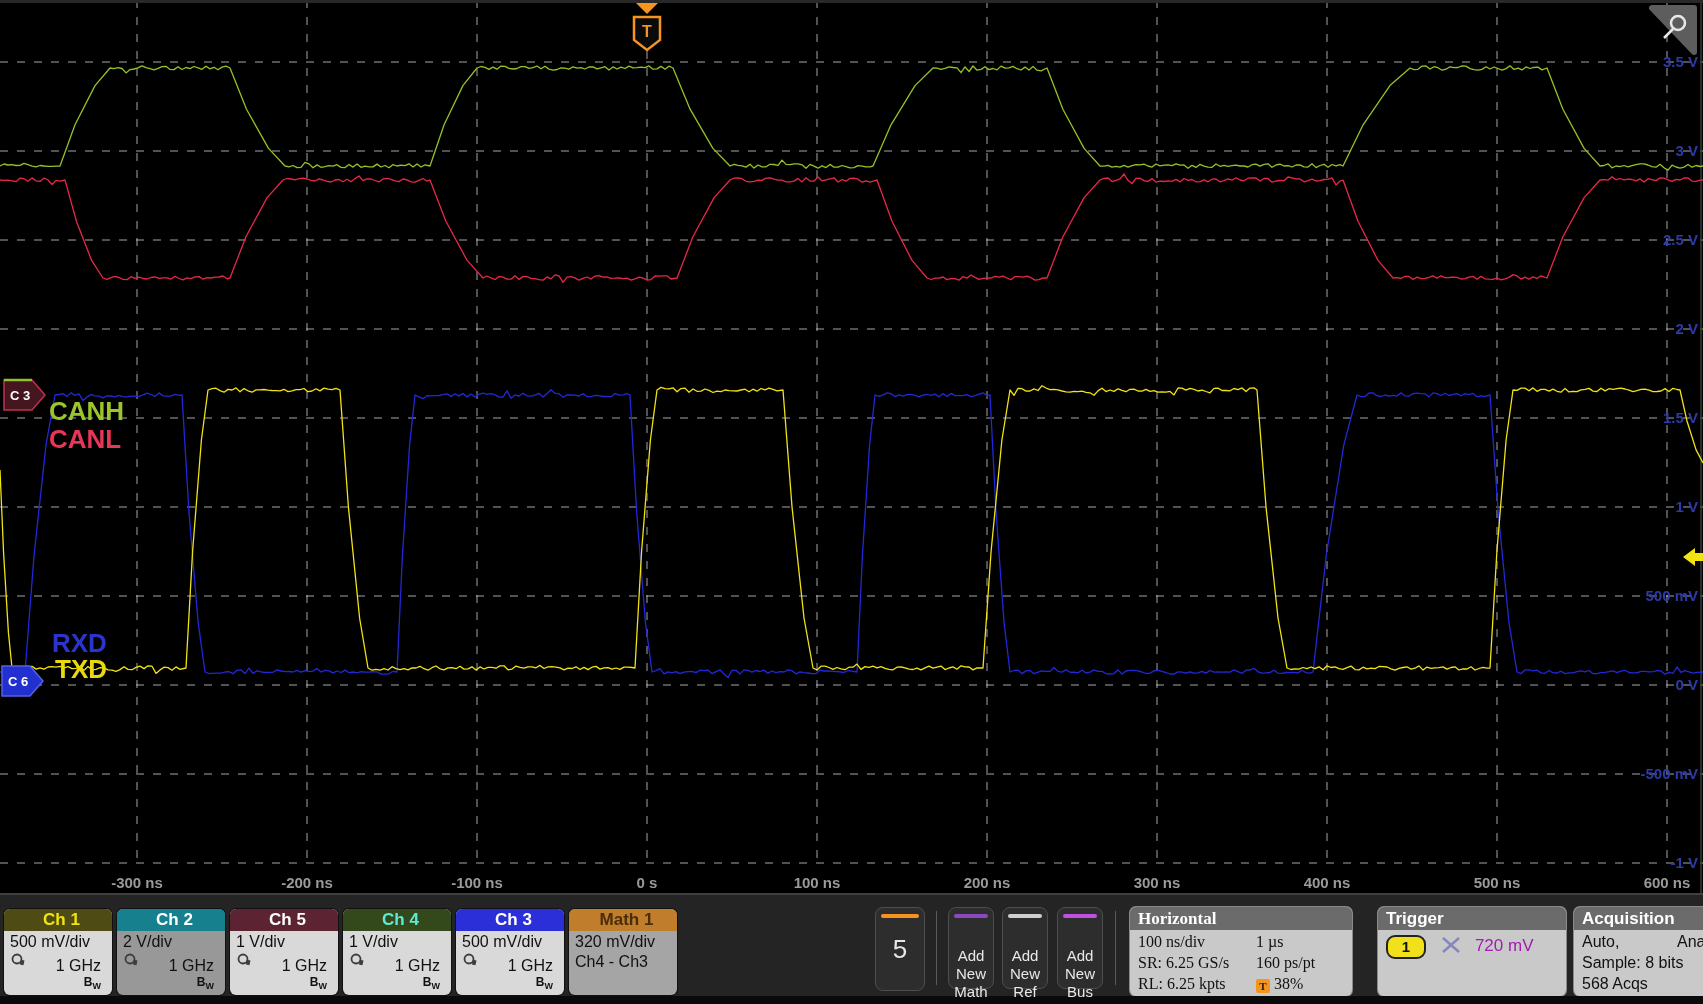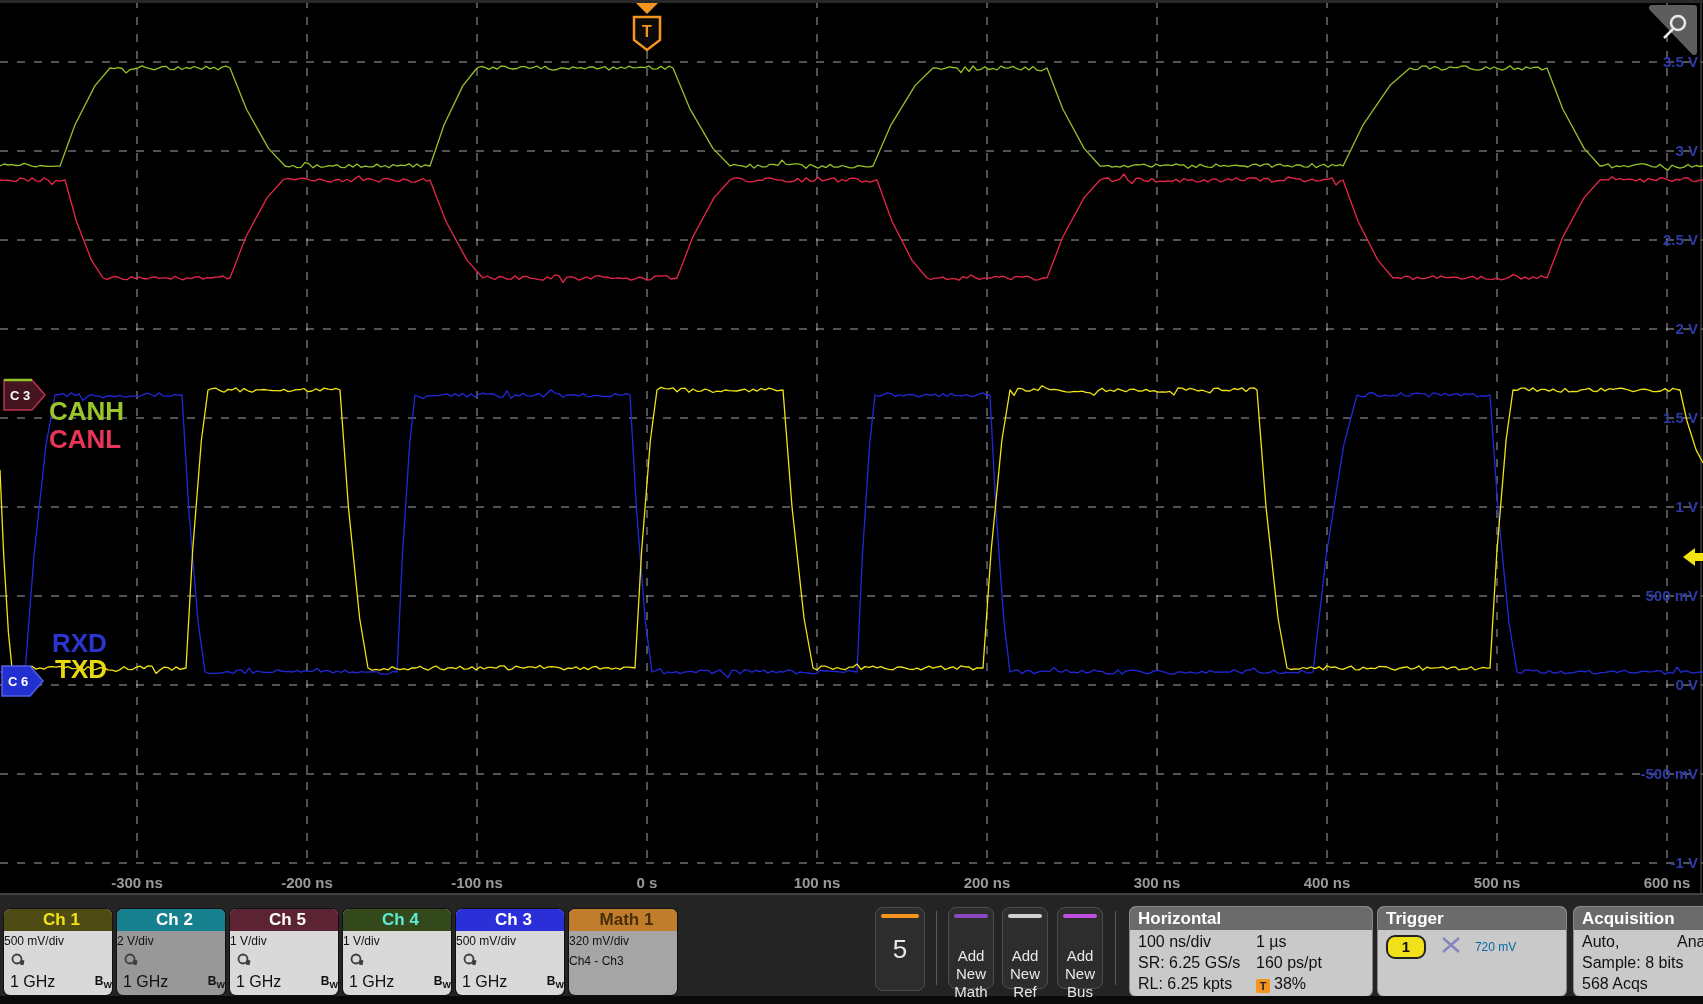--- a/index.html
+++ b/index.html
@@ -14,24 +14,24 @@
   .cmark{font:bold 13px "Liberation Sans",sans-serif;fill:#fff;}
   .ttext{font:bold 16px "Liberation Sans",sans-serif;fill:#f5941e;}
 
   
   .bar{position:absolute;left:0;top:893px;width:1703px;height:111px;background:#242424;
        border-top:2px solid #404040;box-sizing:border-box;}
   .barbottom{position:absolute;left:0;bottom:0;width:100%;height:8px;background:#0a0a0a;}
   .chbadge{position:absolute;top:14px;width:108px;height:86px;border-radius:6px;overflow:hidden;
            box-shadow:0 0 0 1px #111;}
   .chhead{height:22px;line-height:22px;padding-left:7px;font-size:17px;font-weight:bold;text-align:center;}
-  .chrow{padding:1px 6px 0 0;font-size:12px;color:#111;line-height:19px;white-space:nowrap;}
+  .chrow{padding:1px 6px 0 6px;font-size:16px;color:#111;line-height:19px;white-space:nowrap;}
   .chprobe{padding:1px 6px 0 6px;height:16px;}
-  .chbot{position:absolute;left:6px;right:0;bottom:4px;display:flex;justify-content:space-between;
-         align-items:center;font-size:16px;color:#111;}
+  .chbot{position:absolute;left:6px;right:11px;bottom:4px;display:flex;justify-content:space-between;
+         align-items:flex-end;font-size:16px;color:#111;flex-direction:column;}
   .bw{font-size:12px;font-weight:bold;}
   .bw sub{font-size:9px;}
   .btn5{position:absolute;top:12px;width:48px;height:82px;background:#2d2d2d;border:1px solid #4e4e4e;
         border-radius:8px;color:#e8e8e8;display:flex;align-items:center;justify-content:center;
         font-size:26px;}
   .addbtn{position:absolute;top:12px;width:46px;height:82px;background:#2d2d2d;border:1px solid #4e4e4e;
         border-radius:8px;color:#e8e8e8;font-size:15px;text-align:center;line-height:18px;
         padding-top:39px;box-sizing:border-box;}
   .accent{position:absolute;top:6px;left:50%;transform:translateX(-50%);width:34px;height:4px;border-radius:2px;}
   .sep{position:absolute;top:16px;width:1px;height:74px;background:#5a5a5a;}
@@ -43,21 +43,21 @@
   .hrow{display:grid;grid-template-columns:118px auto;line-height:21px;white-space:nowrap;}
   .arow{display:grid;grid-template-columns:95px auto;line-height:21px;white-space:nowrap;}
   .prow{line-height:21px;white-space:nowrap;}
   .tbadge{display:inline-block;width:36px;height:20px;background:#f0e11a;border:2px solid #222;
           border-radius:9px;color:#111;text-align:center;line-height:19px;font-size:15px;
           font-weight:bold;vertical-align:middle;}
   .tpct{display:inline-block;width:14px;height:14px;background:#f5941e;border-radius:2px;color:#222;
         font-size:11px;font-weight:bold;text-align:center;line-height:14px;vertical-align:-1px;margin-right:4px;}
   .xicon{vertical-align:-4px;margin:0 8px 0 10px;}
   .trigrow{padding-top:5px;}
-  .lvl{font-size:12px;color:#0369a1;}
+  .lvl{font-size:17px;color:#a21caf;}
 </style>
 </head>
 <body>
 
 <div class="screen">
   <svg id="plot-svg" width="1703" height="893">
       <line x1="0" y1="62" x2="1703" y2="62" class="grid"></line>
       <line x1="0" y1="151" x2="1703" y2="151" class="grid"></line>
       <line x1="0" y1="240" x2="1703" y2="240" class="grid"></line>
       <line x1="0" y1="329" x2="1703" y2="329" class="grid"></line>
@@ -116,21 +116,21 @@
       <text x="647" y="37" class="ttext" text-anchor="middle">T</text>
       <polygon points="1683,557 1695,548 1695,553 1703,553 1703,561 1695,561 1695,566" fill="#f2e313"></polygon>
       <polygon points="1652,8 1694,8 1694,52" fill="#5d5d5d" stroke="#5d5d5d" stroke-width="6" stroke-linejoin="round"></polygon>
       <circle cx="1678" cy="23" r="7" fill="none" stroke="#e8e8e8" stroke-width="2.5"></circle>
       <line x1="1673" y1="29" x2="1664" y2="38" stroke="#e8e8e8" stroke-width="2.5"></line>
     </svg>
   <div class="topstrip"></div>
 
   <div class="bar" id="bar">
 
-    <div class="panel" style="left:1130px;width:242px;">
+    <div class="panel" style="left:1130px;width:222px;font-family:Liberation Serif, serif;">
       <div class="phead">Horizontal</div>
       <div class="pbody">
         <div class="hrow">
           <span>100 ns/div</span>
           <span>1 µs</span>
         </div>
         <div class="hrow">
           <span>SR: 6.25 GS/s</span>
           <span>160 ps/pt</span>
         </div>

